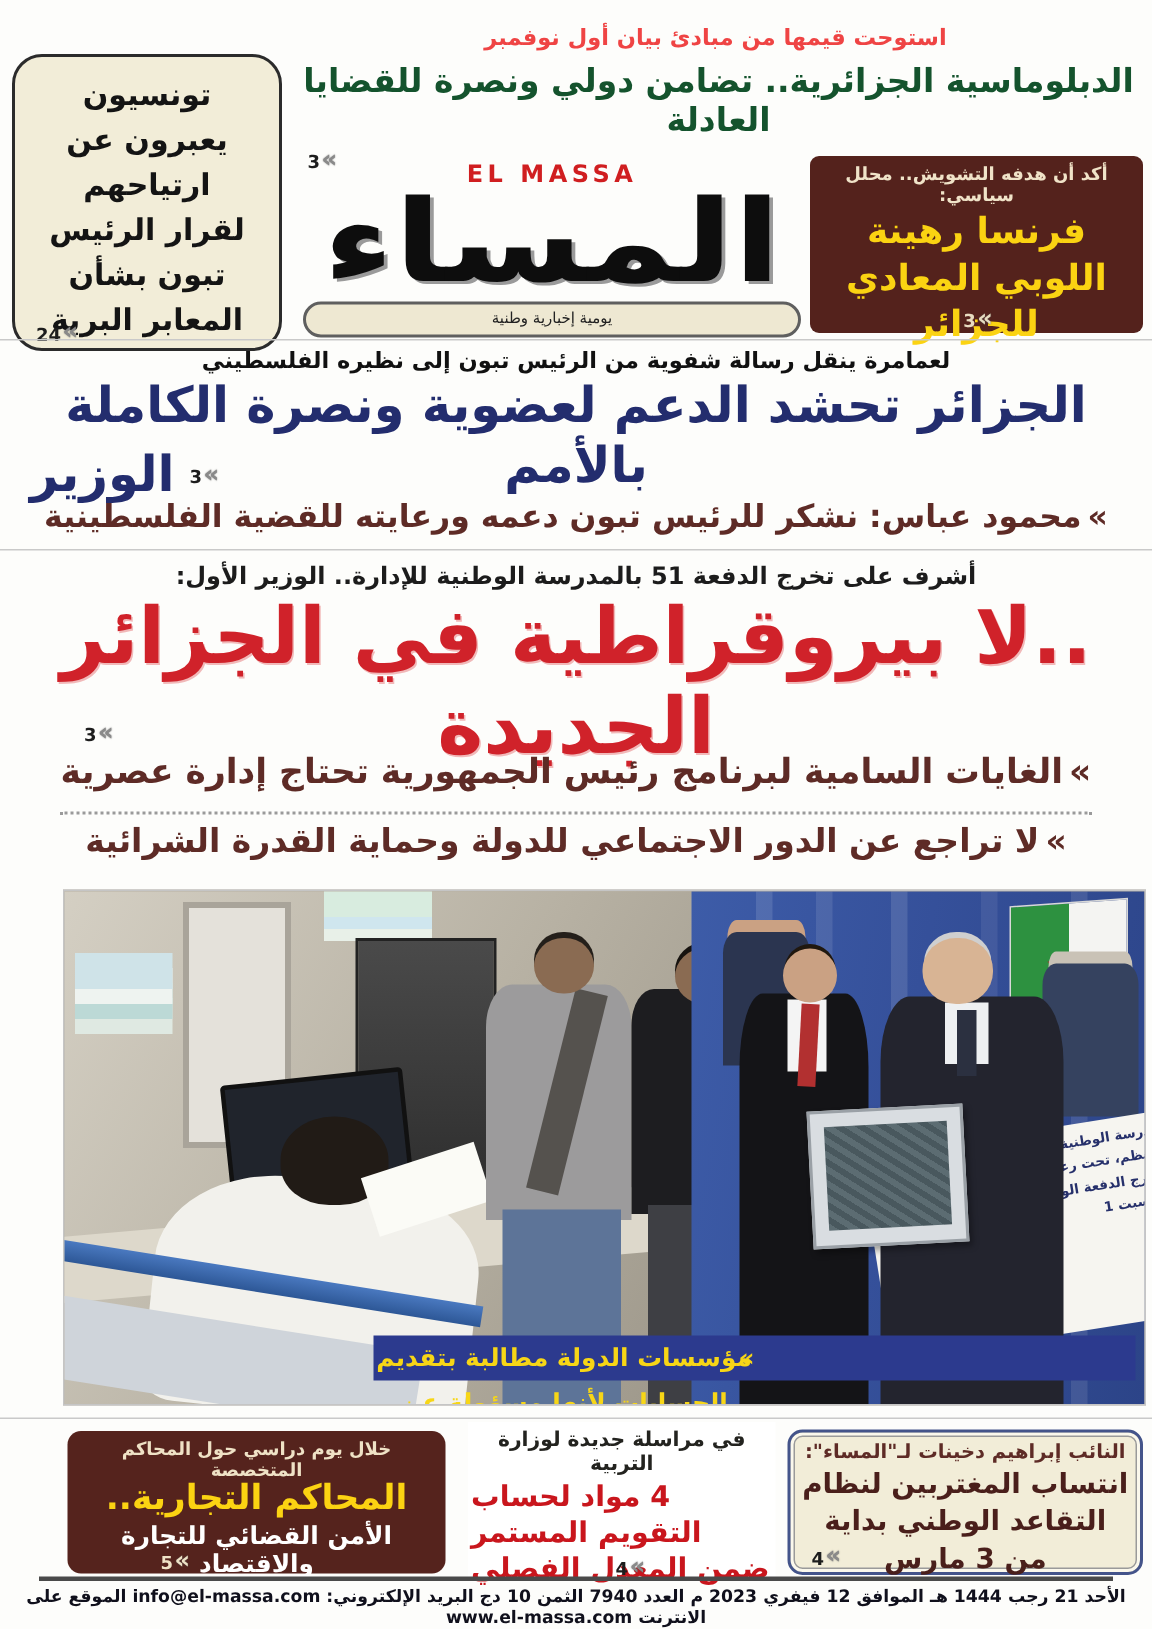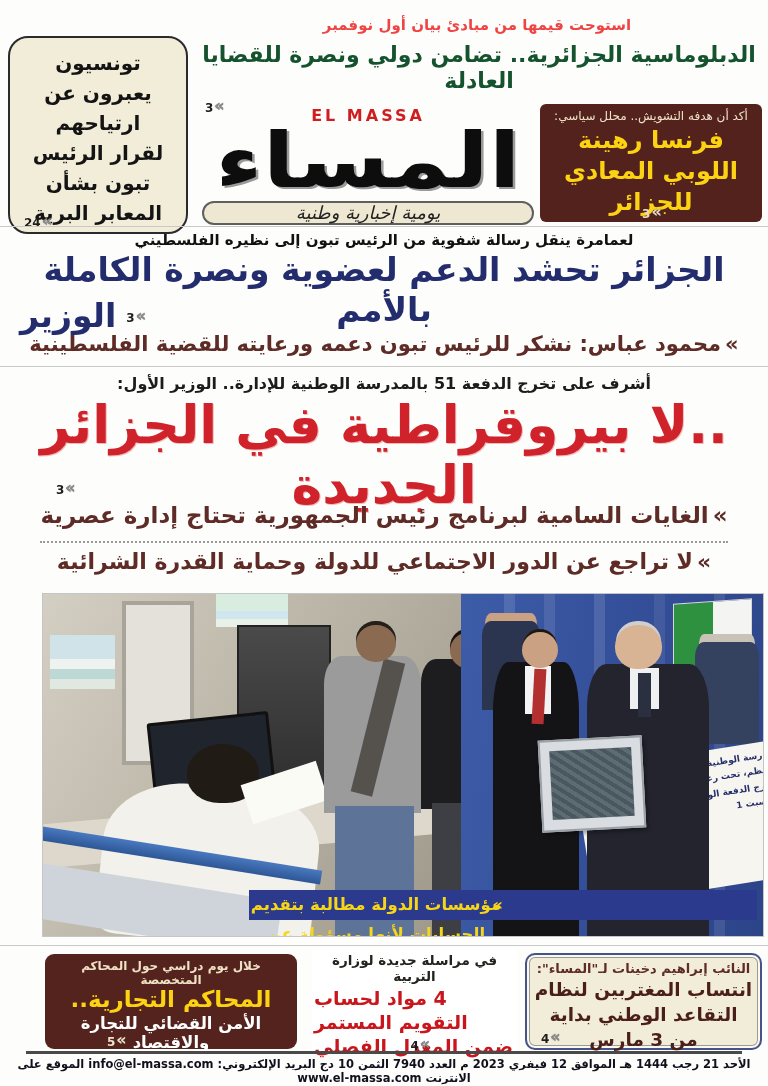--- a/index.html
+++ b/index.html
@@ -23,25 +23,25 @@
 
   
   .tunisia-box { top:36px; left:8px; width:180px; height:198px; background:#f2edd8; border:2px solid #2b2b2b; border-radius:20px; padding:10px 16px 4px; }
   .tunisia-box .txt { font-size:20px; font-weight:bold; color:#141414; text-align:center; line-height:1.5; }
   .tunisia-box .pref { position:absolute; left:14px; bottom:3px; }
 
   
   .masthead { top:106px; left:202px; width:332px; }
   .mh-latin { text-align:center; color:#d01e20; font-size:16px; font-weight:bold; letter-spacing:3px; }
   .mh-arabic { text-align:center; color:#0d0d0d; font-size:76px; font-weight:bold; line-height:0.95; transform:scaleX(1.22); transform-origin:center; text-shadow:2px 2px 0 #9a9a9a; }
-  .mh-pill { margin-top:4px; background:#eee8d2; border:2px solid #5f5f5f; border-radius:14px; height:24px; line-height:20px; text-align:center; font-size:18px; font-style:italic; color:#222; }
+  .mh-pill { margin-top:4px; background:#eee8d2; border:2px solid #5f5f5f; border-radius:14px; height:24px; line-height:20px; text-align:center; font-size:10px; color:#222; }
 
   
   .france-box { top:104px; left:540px; width:222px; height:118px; background:#54221c; border-radius:6px; padding:5px 6px 2px; }
-  .france-box .k { color:#f0e3c8; font-size:12px; font-weight:normal; text-align:center; }
+  .france-box .k { color:#f0e3c8; font-size:12px; font-weight:bold; text-align:center; }
   .france-box .h { color:#fbd312; font-size:24px; font-weight:bold; text-align:center; line-height:1.3; margin-top:2px; }
   .france-box .pref { position:absolute; left:46%; bottom:2px; }
   .france-box .pref .n, .france-box .pref .a { color:#e8dcc0; }
 
   .rule { position:absolute; border-top:1px solid #c9c9c9; left:0; right:0; }
 
   
   .pal-kicker { top:231px; left:60px; right:60px; font-size:15px; font-weight:bold; color:#111; }
   .pal-line1 { top:250px; left:8px; right:8px; font-size:33px; font-weight:bold; color:#232d6e; line-height:1.2; }
   .pal-line2-row { top:296px; left:20px; direction:ltr; display:flex; align-items:center; gap:10px; }

